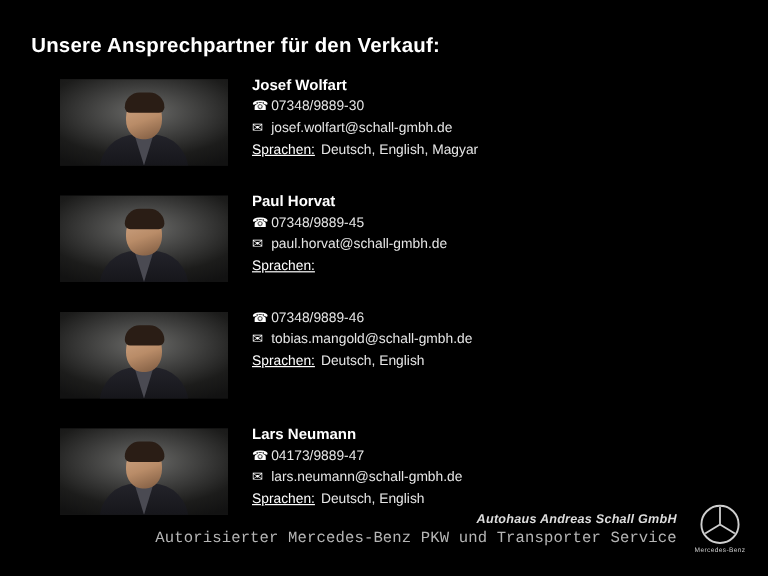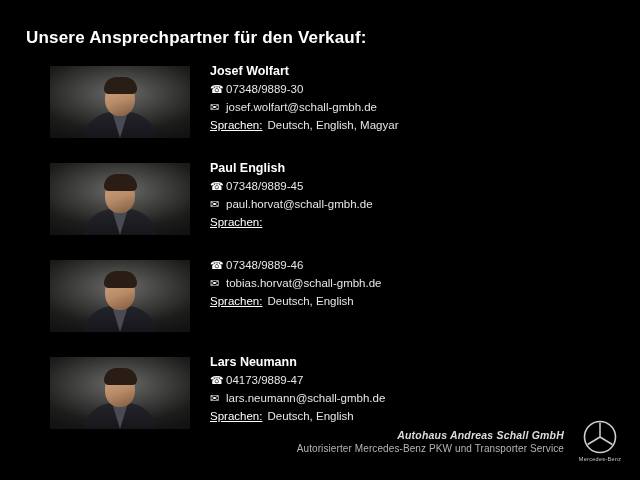--- a/index.html
+++ b/index.html
@@ -141,24 +141,25 @@
   }
   .footer-text { text-align: right; padding-right: 14px; }
   .footer-company {
     font-size: 10.5px;
     font-weight: bold;
     color: #dddddd;
     letter-spacing: 0.2px;
     font-style: italic;
   }
   .footer-sub {
-    font-size: 10px;
+    font-size: 13px;
     color: #b5b5b5;
     margin-top: 2px;
     letter-spacing: 0.1px;
+    font-family: Liberation Mono, monospace;
   }
   .logo {
     width: 44px;
     text-align: center;
   }
   .logo svg { display: block; margin: 0 auto; }
   .logo-word {
     font-size: 5.5px;
     color: #c9c9c9;
     margin-top: 2px;
@@ -201,21 +202,21 @@
 
     <div class="contact">
       <div class="photo">
         <div class="bg"></div>
         <div class="body"></div>
         <div class="shirt"></div>
         <div class="head"></div>
         <div class="hair"></div>
       </div>
       <div class="info">
-        <div class="name">Paul English</div>
+        <div class="name">Paul Horvat</div>
         <div class="line">
           <span class="glyph">☎</span>
           <span>07348/9889-45</span>
         </div>
         <div class="line">
           <span class="glyph">✉</span>
           <span>paul.horvat@schall-gmbh.de</span>
         </div>
         <div class="line langs">
           <span class="label">Sprachen:</span>
@@ -231,21 +232,21 @@
         <div class="head"></div>
         <div class="hair"></div>
       </div>
       <div class="info">
         <div class="line">
           <span class="glyph">☎</span>
           <span>07348/9889-46</span>
         </div>
         <div class="line">
           <span class="glyph">✉</span>
-          <span>tobias.horvat@schall-gmbh.de</span>
+          <span>tobias.mangold@schall-gmbh.de</span>
         </div>
         <div class="line langs">
           <span class="label">Sprachen:</span>
           <span>Deutsch, English</span>
         </div>
       </div>
     </div>
 
     <div class="contact">
       <div class="photo">

